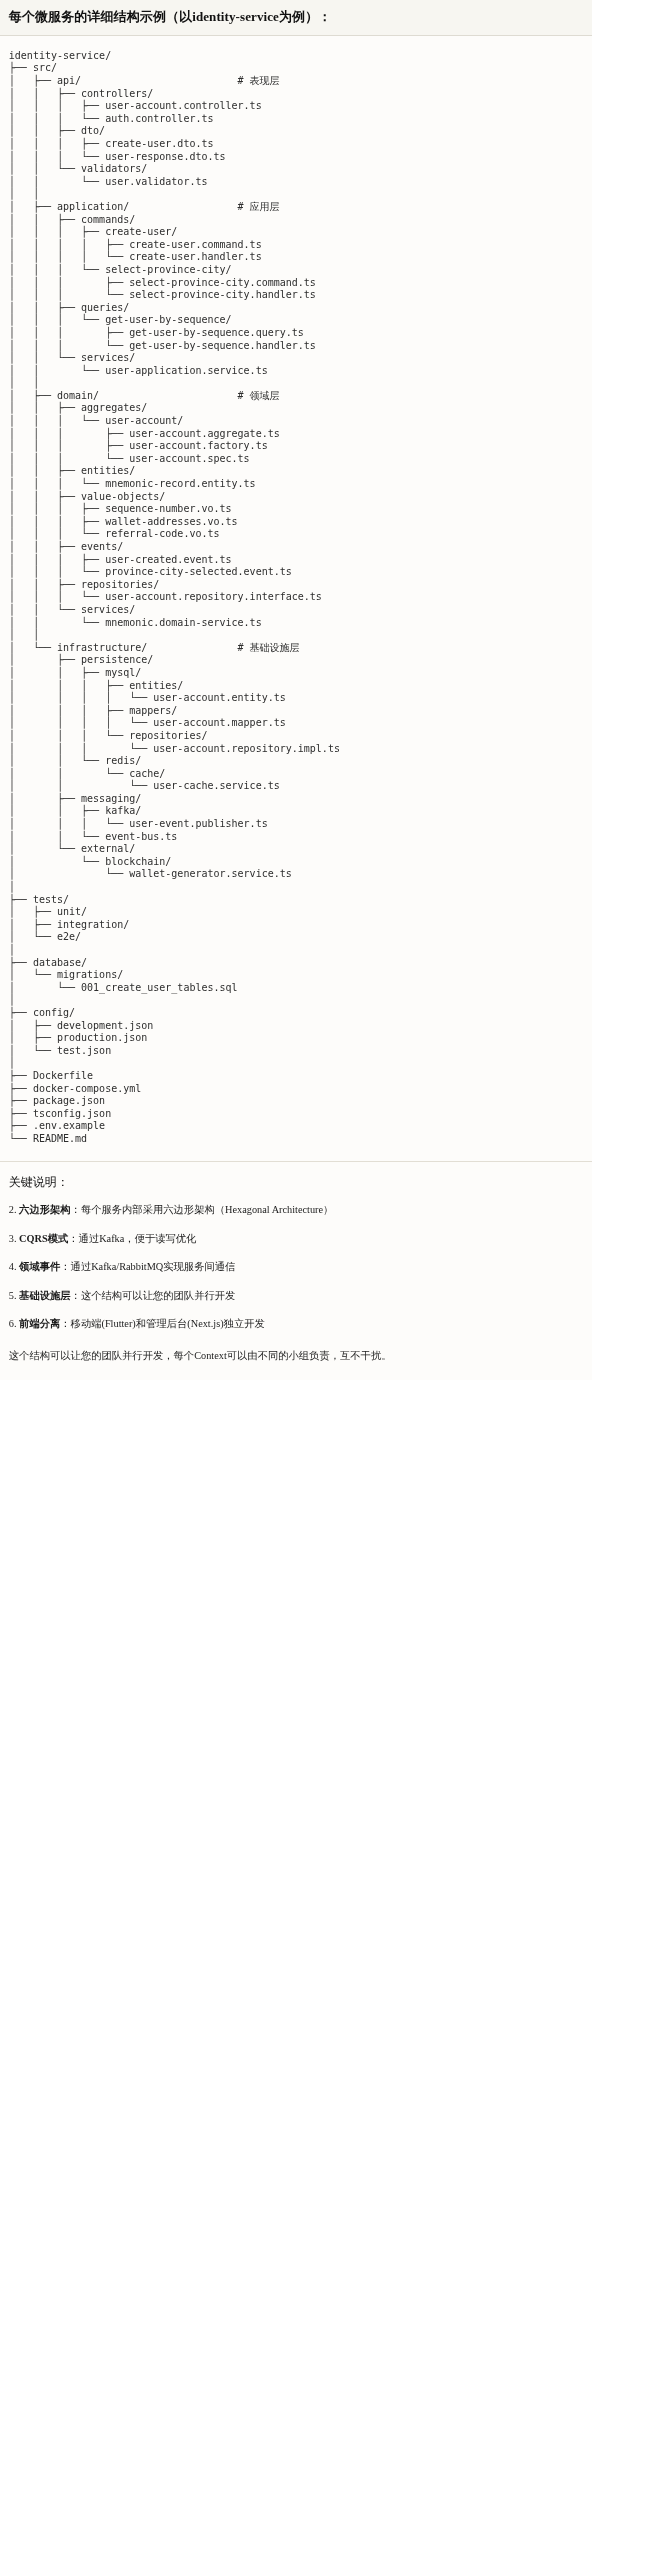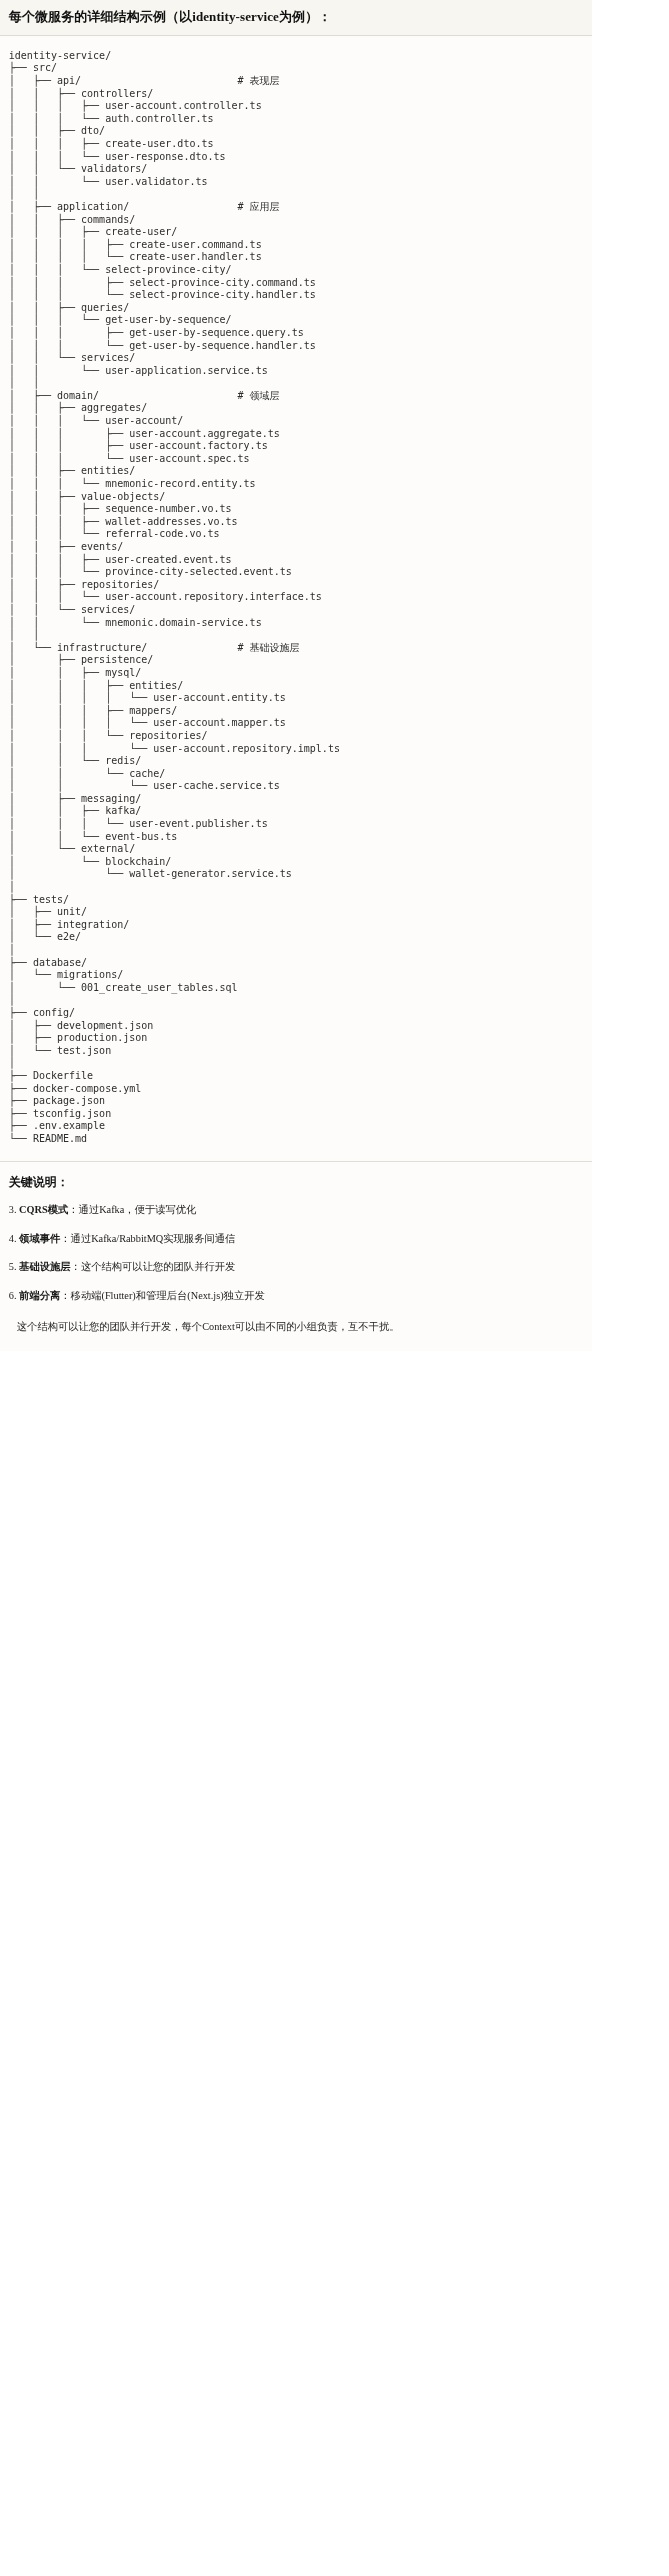--- a/index.html
+++ b/index.html
@@ -56,21 +56,21 @@
     margin: 3.8px 0 0 0;
   }
   
   .keys-block {
     background: #fdfcfa;
     padding: 12.5px 8.8px 16.3px 8.8px;
     box-sizing: border-box;
   }
   .keys-heading {
     font-family: "Liberation Serif", "DejaVu Serif", serif;
-    font-weight: bold;
+    font-weight: normal;
     font-size: 12px;
     color: #111111;
     margin: 0 0 11.3px 0;
   }
   ol.keys {
     margin: 0;
     padding: 0;
     list-style: none;
     font-family: "Liberation Serif", "DejaVu Serif", serif;
   }
@@ -88,21 +88,20 @@
   }
   ol.keys > li .body {
     font-weight: normal;
   }
   .closing {
     font-family: "Liberation Serif", "DejaVu Serif", serif;
     font-size: 10.3px;
     line-height: 1.5;
     color: #1b1b1b;
     margin-top: 16.3px;
-    margin-left: 8px;
   }
 </style>
 </head>
 <body>
 
 <div class="page">
 
   <div class="title-band">
     <div class="title-text">每个微服务的详细结构示例（以identity-service为例）：</div>
   </div>
@@ -195,20 +194,21 @@
 ├── tsconfig.json
 ├── .env.example
 └── README.md</pre>
   </div>
 
   <hr class="rule">
 
   <div class="keys-block">
     <div class="keys-heading">关键说明：</div>
     <ol class="keys">
+        <li><span class="num">2. </span><span class="lead">六边形架构</span><span class="body">：每个服务内部采用六边形架构（Hexagonal Architecture）</span></li>
         <li><span class="num">3. </span><span class="lead">CQRS模式</span><span class="body">：通过Kafka，便于读写优化</span></li>
         <li><span class="num">4. </span><span class="lead">领域事件</span><span class="body">：通过Kafka/RabbitMQ实现服务间通信</span></li>
         <li><span class="num">5. </span><span class="lead">基础设施层</span><span class="body">：这个结构可以让您的团队并行开发</span></li>
         <li><span class="num">6. </span><span class="lead">前端分离</span><span class="body">：移动端(Flutter)和管理后台(Next.js)独立开发</span></li>
       </ol>
     <div class="closing">这个结构可以让您的团队并行开发，每个Context可以由不同的小组负责，互不干扰。</div>
   </div>
 
 </div>
 

